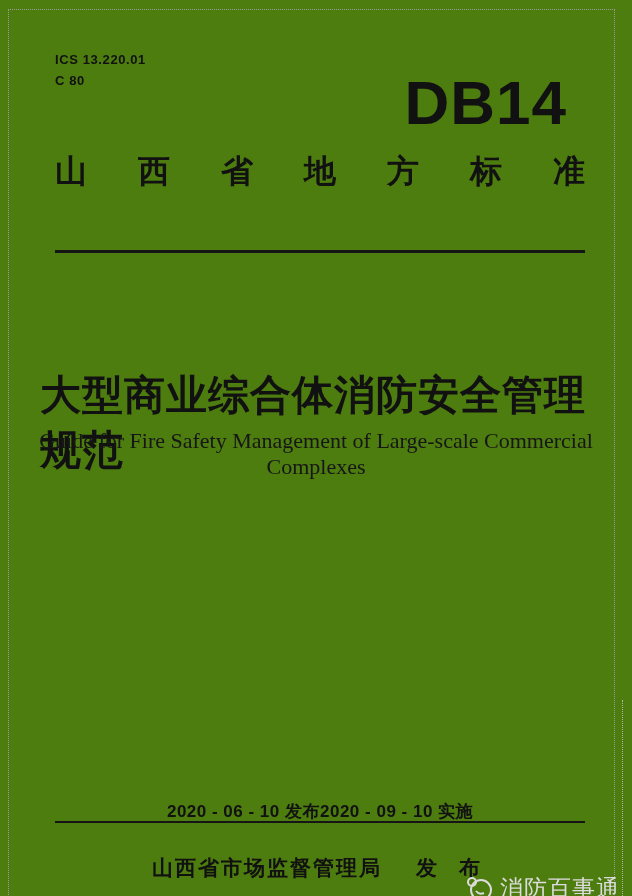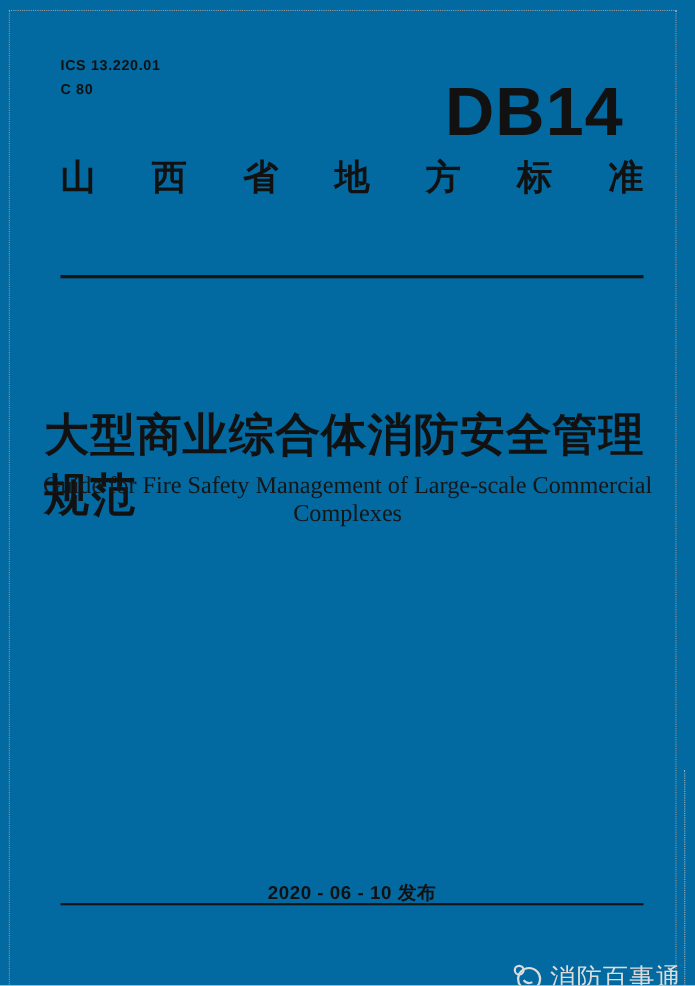--- a/index.html
+++ b/index.html
@@ -9,21 +9,21 @@
     height: 896px;
     background: #ffffff;
     font-family: "Liberation Sans", sans-serif;
     color: #111111;
     overflow: hidden;
     position: relative;
   }
   .page {
     position: absolute;
     inset: 0;
-    background: #0369a1;
+    background: #4d7c0f;
   }
   .page-border {
     position: absolute;
     top: 9px;
     left: 8px;
     width: 607px;
     height: 920px; 
     border: 1px dotted #9a9a9a;
     box-sizing: border-box;
     pointer-events: none;
@@ -60,21 +60,21 @@
     top: 72px;
     font-family: Liberation Sans, sans-serif;
     font-weight: bold;
     font-size: 62px;
     line-height: 1;
     letter-spacing: 1px;
   }
   .std-name {
     position: absolute;
     left: 55px;
-    top: 142px;
+    top: 152px;
     width: 530px;
     font-size: 32px;
     font-weight: 600;
     text-align: justify;
     text-align-last: justify;
     line-height: 1.2;
   }
   .std-number {
     position: absolute;
     right: 64px;
@@ -177,24 +177,28 @@
   <div class="std-name">山西省地方标准</div>
 
 
   <div class="rule-thick"></div>
 
   <div class="doc-title">大型商业综合体消防安全管理规范</div>
   <div class="doc-subtitle">Guide for Fire Safety Management of Large-scale Commercial Complexes</div>
 
   <div class="dates-row">
     <span>2020 - 06 - 10 发布</span>
+    <span>2020 - 09 - 10 实施</span>
   </div>
 
   <div class="rule-thin"></div>
 
+  <div class="publisher-row">
+    <span>山西省市场监督管理局</span><span class="publish-label">发 布</span>
+  </div>
 
   <div class="watermark">
     <span>
       <svg width="32" height="30" viewBox="0 0 32 30" fill="none">
         <circle cx="17" cy="16" r="10" stroke="#dcdcdc" stroke-width="2"></circle>
         <circle cx="8" cy="8" r="4" stroke="#dcdcdc" stroke-width="2"></circle>
         <path d="M12 17 q3 4 8 2" stroke="#dcdcdc" stroke-width="2" fill="none"></path>
       </svg>
     </span>
     <span>消防百事通</span>

